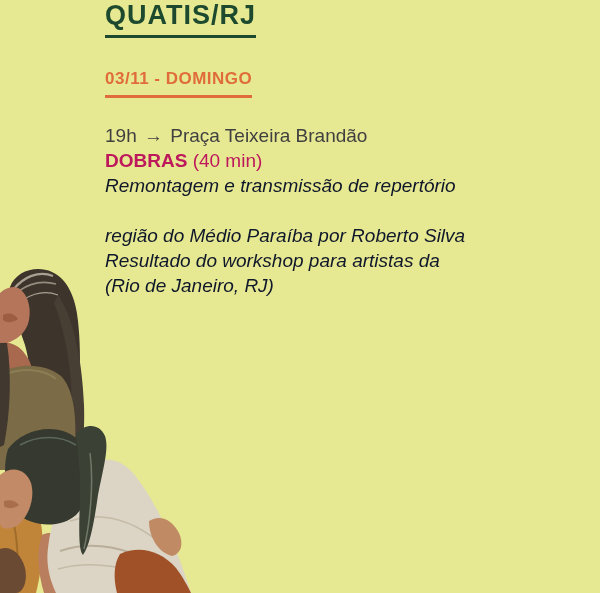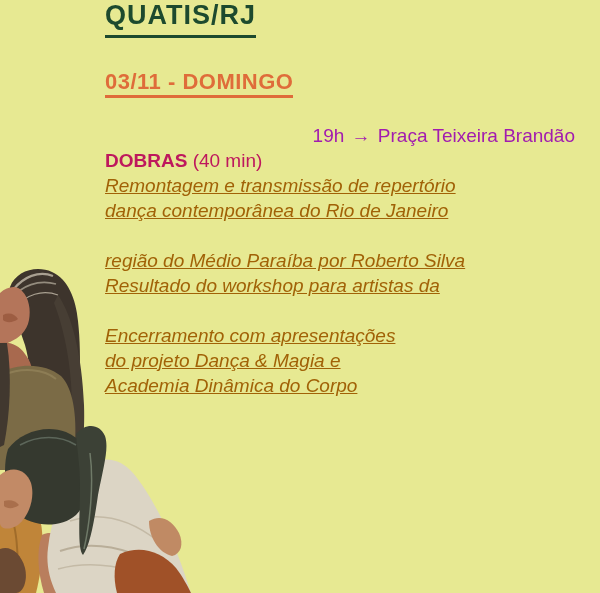--- a/index.html
+++ b/index.html
@@ -33,49 +33,47 @@
     font-weight: 700;
     letter-spacing: 1px;
     color: #1d4a2e;
     border-bottom: 3px solid #1d4a2e;
     padding-bottom: 4px;
   }
   .date-heading {
     display: inline-block;
     margin: 0;
     margin-top: 31px;
-    font-size: 22px;
+    font-size: 17px;
     font-weight: 700;
     letter-spacing: 0.5px;
     color: #df6c3a;
     border-bottom: 3px solid #df6c3a;
-    padding-bottom: 0;
+    padding-bottom: 6px;
   }
   .schedule {
     margin-top: 25px;
     font-size: 19px;
     line-height: 25px;
   }
   .time-line {
-    color: #a21caf;
-    text-align: right;
+    color: #404040;
   }
   .arrow {
     margin: 0 2px;
   }
   .show-line {
     color: #be185d;
   }
   .show-name {
     font-weight: 700;
   }
   .para {
     margin-top: 0;
-    color: #a16207;
-    text-decoration: underline;
+    color: #0f172a;
   }
   .para.spaced {
     margin-top: 25px;
   }
   .italic {
     font-style: italic;
   }
   .photo {
     position: absolute;
     left: 0;
@@ -96,33 +94,28 @@
     <h2 class="date-heading">03/11 - DOMINGO</h2>
 
     <div class="schedule">
 
       <div class="time-line"><span>19h</span> <span class="arrow">→</span> <span>Praça Teixeira Brandão</span></div>
 
       <div class="show-line"><span class="show-name">DOBRAS</span> <span>(40 min)</span></div>
 
       <div class="para italic">
         <div>Remontagem e transmissão de repertório</div>
-        <div>dança contemporânea do Rio de Janeiro</div>
       </div>
 
       <div class="para spaced italic">
         <div>região do Médio Paraíba por Roberto Silva</div>
         <div>Resultado do workshop para artistas da</div>
+        <div>(Rio de Janeiro, RJ)</div>
       </div>
 
-      <div class="para spaced italic">
-        <div>Encerramento com apresentações</div>
-        <div>do projeto Dança &amp; Magia e</div>
-        <div>Academia Dinâmica do Corpo</div>
-      </div>
 
     </div>
   </div>
 
   <svg class="photo" viewBox="0 0 195 340" aria-hidden="true">
 
     <g>
 
       <path d="M 10,34 C 16,18 36,12 52,19 C 68,26 76,46 78,68 C 82,104 80,152 72,192 C 68,212 61,219 50,217 L 26,215 C 35,170 33,120 25,92 C 17,66 7,50 10,34 Z" fill="#3d342c"></path>
 

